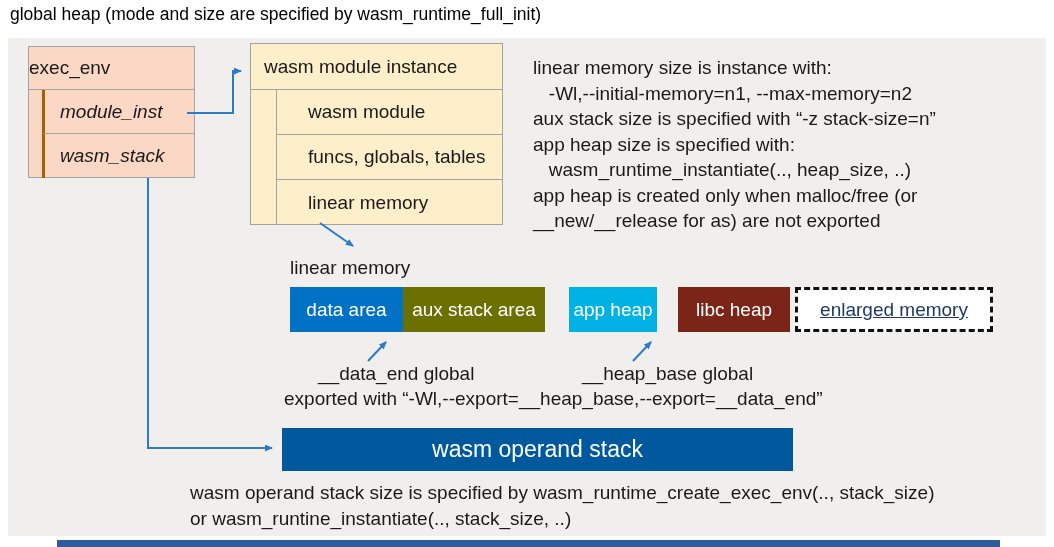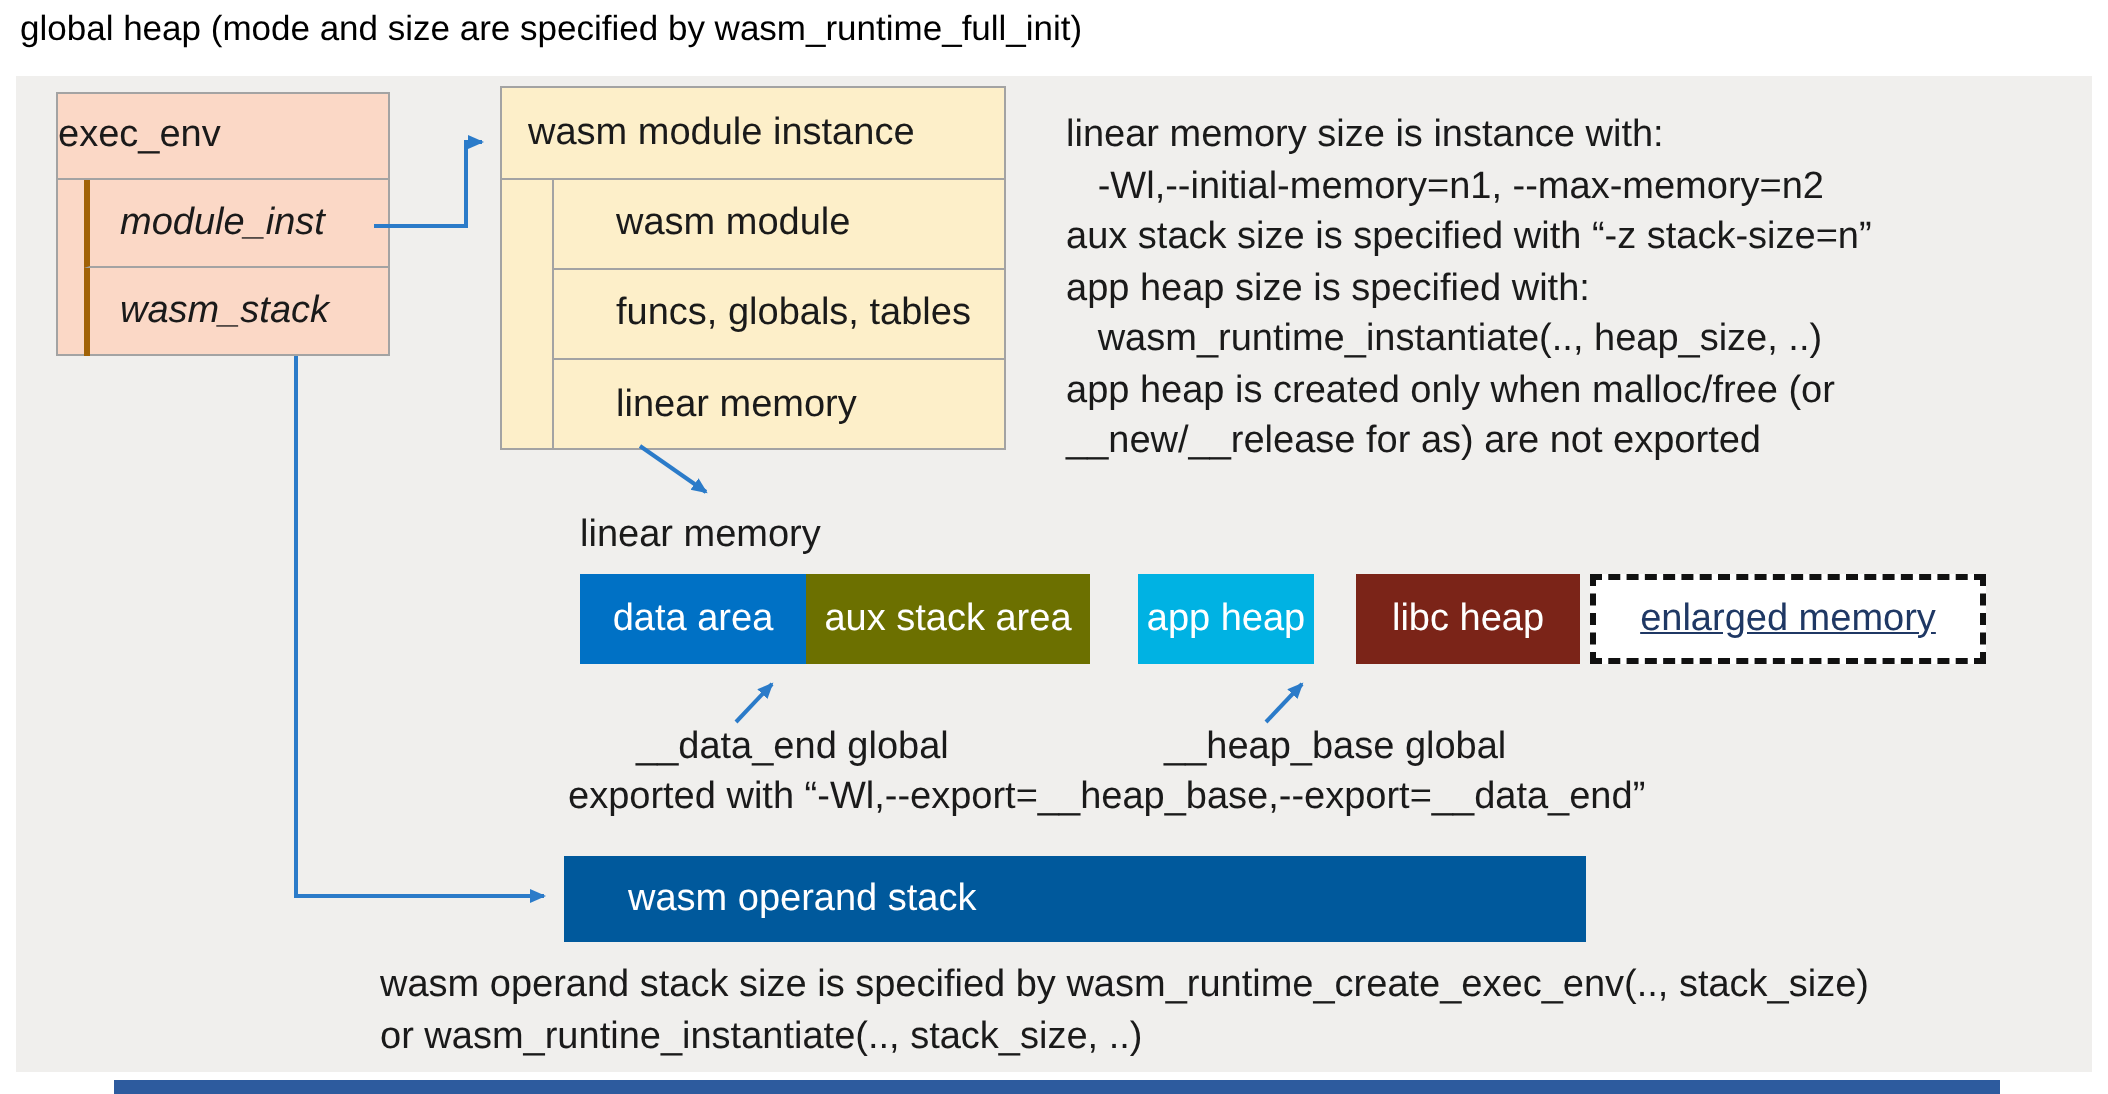--- a/index.html
+++ b/index.html
@@ -36,21 +36,21 @@
   .seg2 { left:569px; width:88px; background:#00b2e3; }
   .seg3 { left:678px; width:112px; background:#7b2418; }
   .seg4 { left:795px; width:198px; background:#ffffff; border:3px dashed #111111; color:#1f3864;text-decoration:underline; }
 
   .ann { position:absolute; font-size:19px; }
   .ann-data-end { left:318px; top:363px; }
   .ann-heap-base { left:582px; top:363px; }
   .ann-exported { left:284px; top:388px; }
 
   
-  .operand { position:absolute; left:282px; top:428px; width:511px; height:43px; background:#00599c; color:#ffffff; display:flex; align-items:center; justify-content:flex-start; font-size:19px;padding-left:32px; }
+  .operand { position:absolute; left:282px; top:428px; width:511px; height:43px; background:#00599c; color:#ffffff; display:flex; align-items:center; justify-content:center; font-size:23px; }
 
   .footer-line { position:absolute; left:190px; font-size:19px; }
   .footer-line.l1 { top:482px; }
   .footer-line.l2 { top:508px; }
 
   .bottom-strip { position:absolute; left:57px; top:540px; width:943px; height:7px; background:#2d5b9e; }
 
   .overlay { position:absolute; left:0; top:0; width:1054px; height:547px; pointer-events:none; }
 </style>
 </head>

